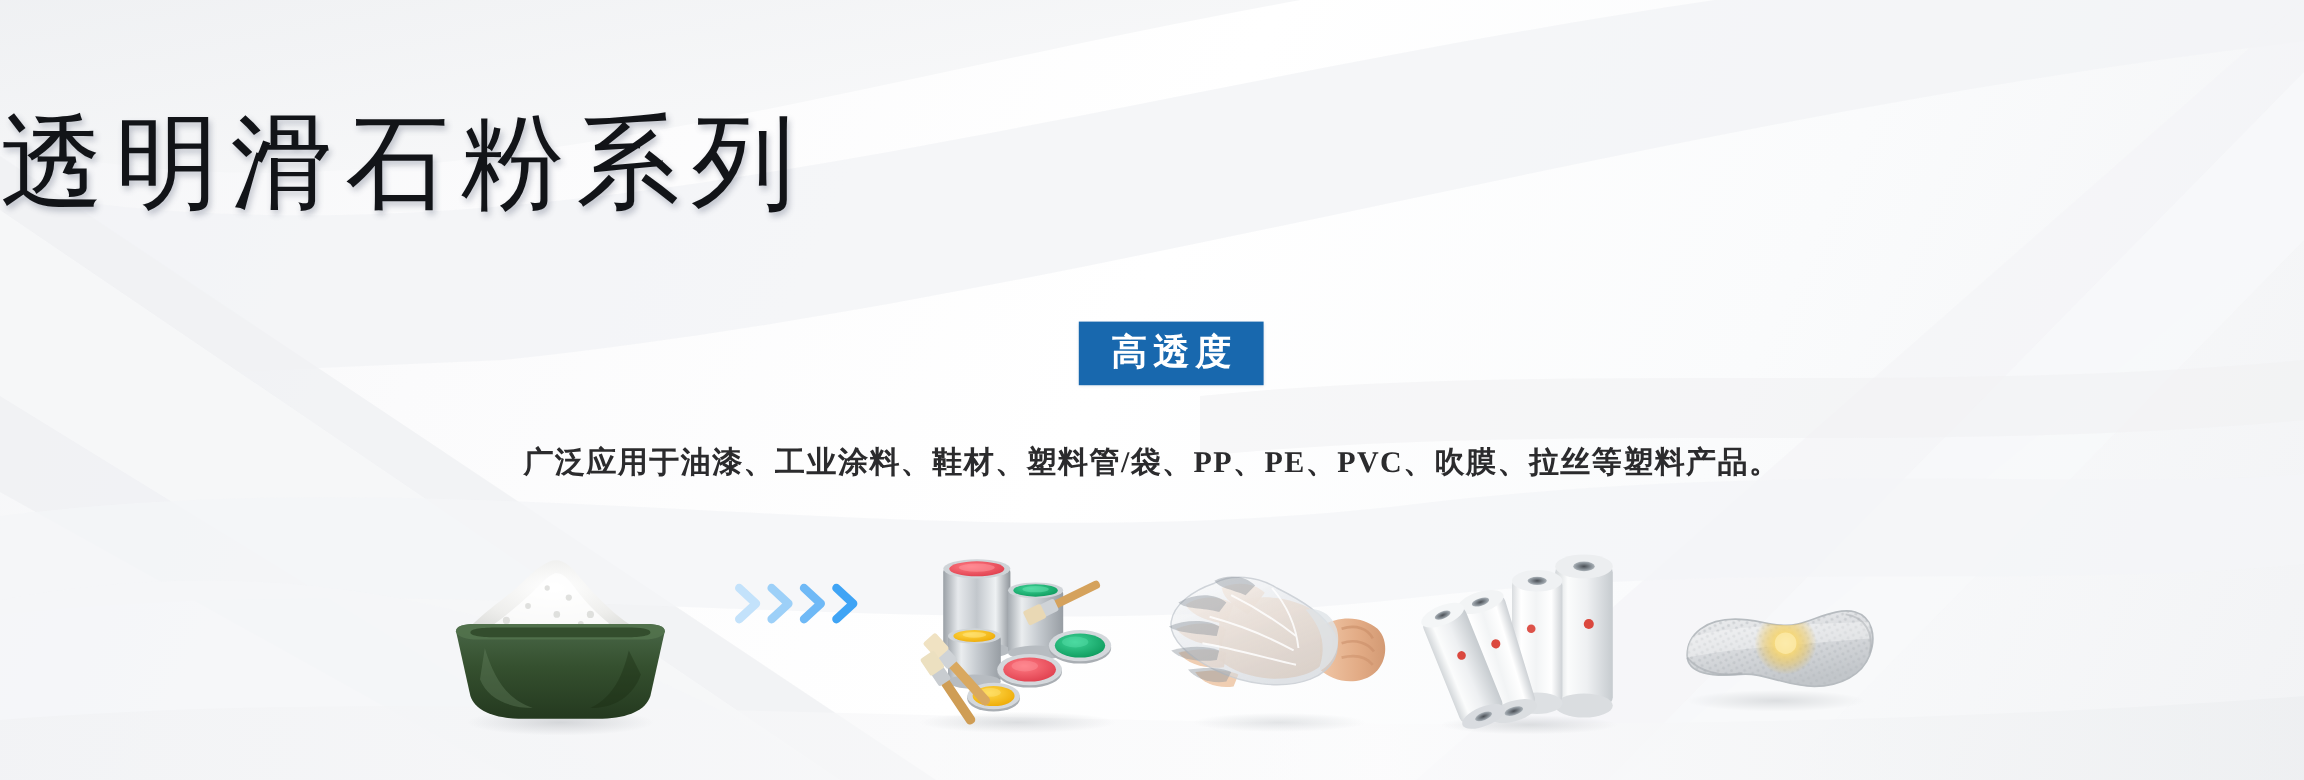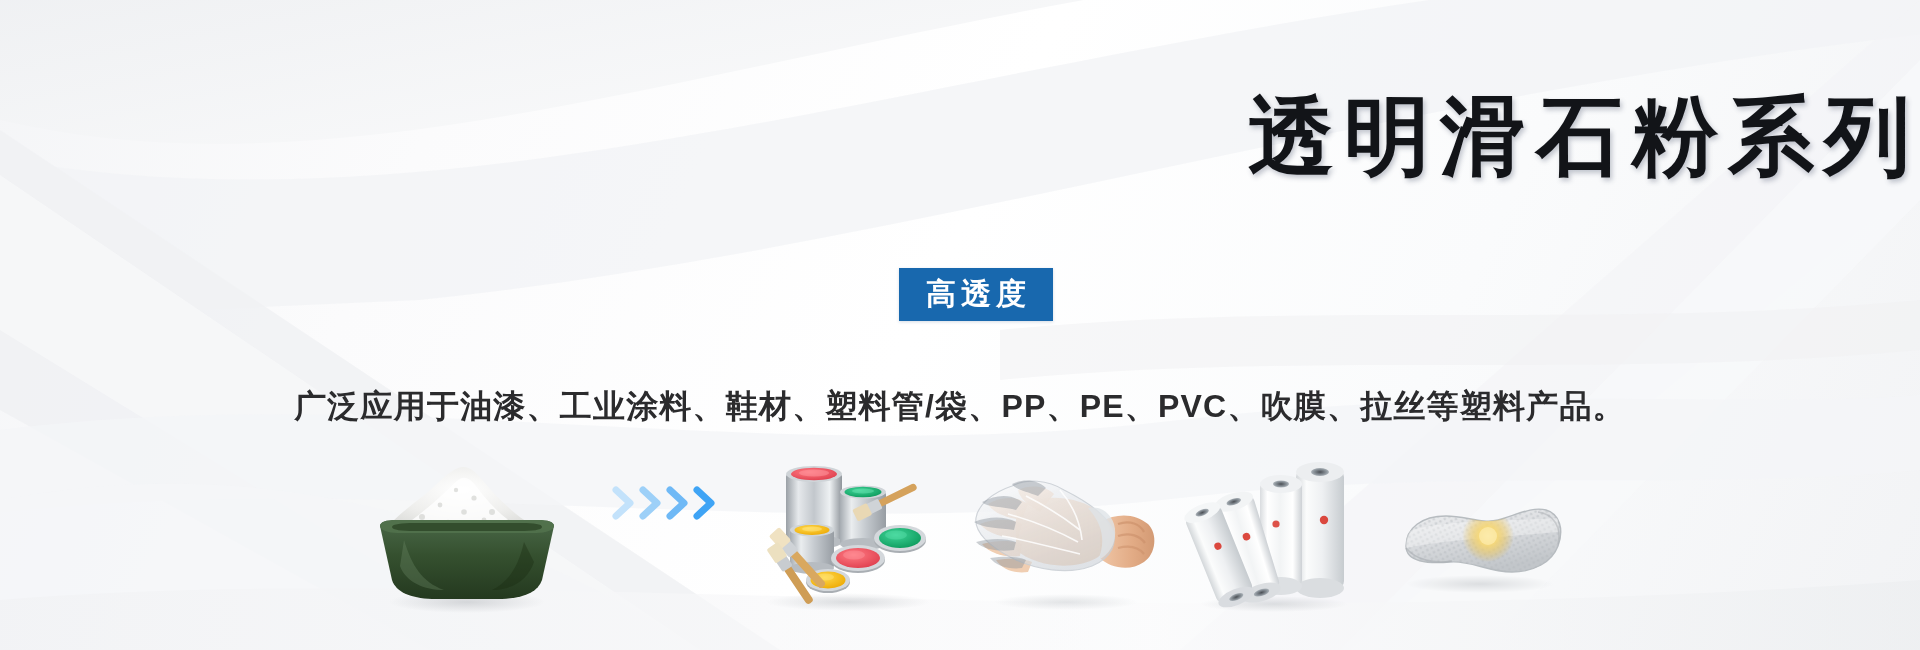--- a/index.html
+++ b/index.html
@@ -19,23 +19,23 @@
   }
 
   
   .bg-layer { position:absolute; inset:0; overflow:hidden; pointer-events:none; }
   .bg-layer svg { position:absolute; inset:0; width:1920px; height:650px; display:block; }
 
   
   .headline {
     position:absolute;
     top:84px; left:0; width:1920px;
-    text-align:right;
+    text-align:left;
     font-family:"DejaVu Serif","Liberation Serif", serif;
-    font-weight:700;
+    font-weight:400;
     font-size:86px;
     line-height:104px;
     letter-spacing:10px;
     color:#121418;
     text-shadow:2px 3px 5px rgba(60,70,95,0.30);
     white-space:nowrap;
   }
 
   
   .badges {
@@ -56,25 +56,25 @@
     line-height:30px;
     letter-spacing:5px;
     padding:11px 22px 12px 27px;
     white-space:nowrap;
     box-shadow:0 1px 3px rgba(20,60,110,0.18);
   }
 
   
   .subtitle {
     position:absolute;
-    top:390px; left:0; width:1920px;
+    top:370px; left:0; width:1920px;
     text-align:center;
-    font-family:Liberation Sans, sans-serif;
+    font-family:Liberation Serif, serif;
     font-weight:600;
-    font-size:32px;
+    font-size:25px;
     line-height:32px;
     letter-spacing:1.2px;
     color:#2b2b2d;
     white-space:nowrap;
   }
 
   
   .strip {
     position:absolute;
     left:0; top:432px; width:1920px; height:180px;

